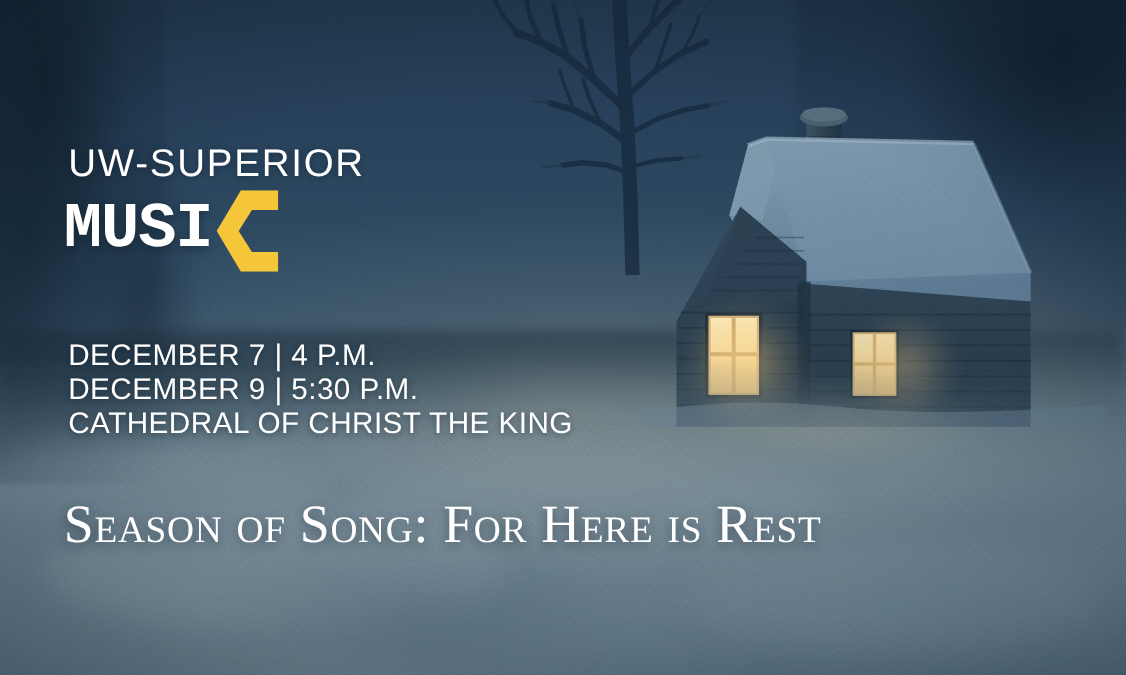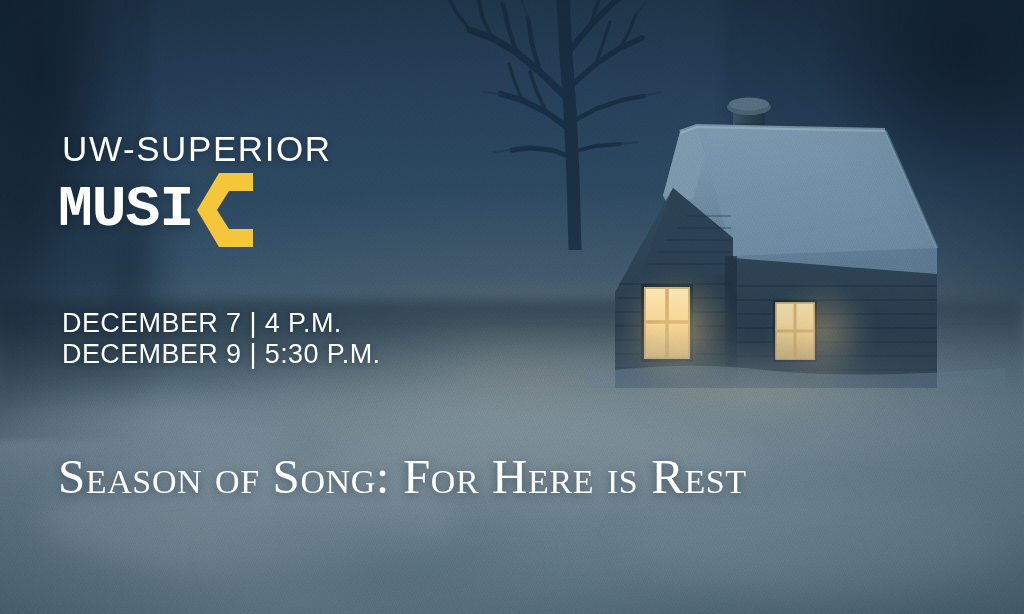--- a/index.html
+++ b/index.html
@@ -408,18 +408,19 @@
       <span class="wordmark-c">
         <svg viewBox="0 0 56 74" aria-hidden="true">
           <path d="M56 0 H22 L0 37 L22 74 H56 V56 H32 L20 37 L32 18 H56 Z" fill="#F5C53A"></path>
         </svg>
       </span>
     </div>
 
     <div class="details">
       <div>DECEMBER 7 | 4 P.M.</div>
       <div>DECEMBER 9 | 5:30 P.M.</div>
+      <div>CATHEDRAL OF CHRIST THE KING</div>
     </div>
 
     <div class="headline">Season of Song: For Here is Rest</div>
   </div>
 
 </div>
 
 </body></html>

